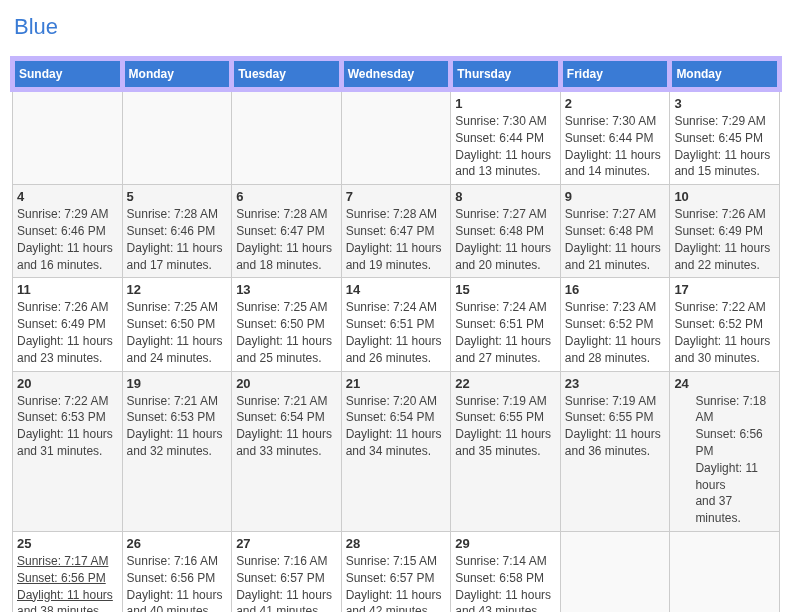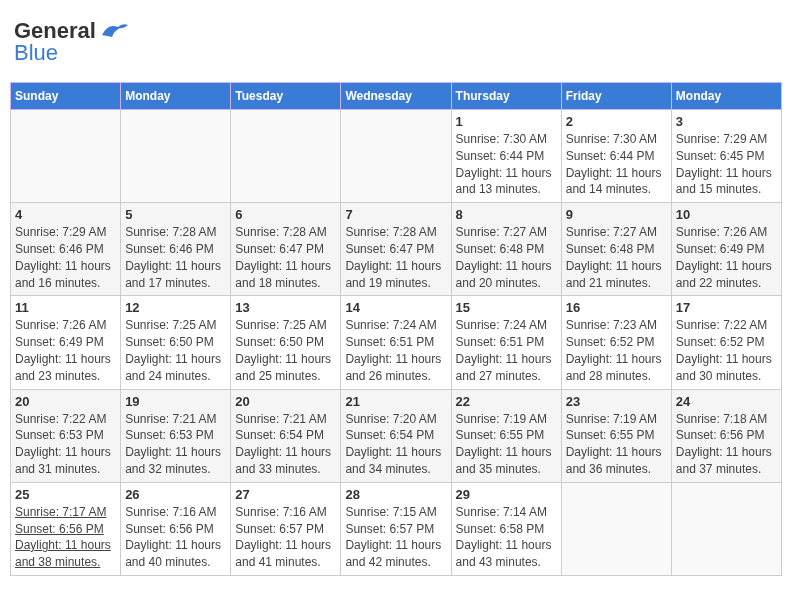--- a/index.html
+++ b/index.html
@@ -44,21 +44,21 @@
       border-collapse: collapse;
       table-layout: fixed;
     }
     thead tr th {
       background-color: #3a7bd5;
       color: #fff;
       font-size: 12px;
       font-weight: bold;
       padding: 6px 4px;
       text-align: left;
-      border: 1px solid #c4b5fd;
+      border: 5px solid #c4b5fd;
     }
     tbody tr td {
       border: 1px solid #ccc;
       vertical-align: top;
       padding: 4px 4px 4px 4px;
       min-height: 80px;
       height: 85px;
       background: #fff;
     }
     tbody tr:nth-child(even) td {
@@ -78,26 +78,20 @@
     }
     .empty-cell {
       background: #f9f9f9;
     }
   </style>
 </head>
 <body>
 
 <div class="header">
   <div class="logo">
-    <div class="logo-line">
-      <span style="font-size:22px;font-weight:bold;color:#333;">General</span>
-      <svg width="32" height="20" viewBox="0 0 32 20" style="margin-left:2px;">
-        <path d="M4 14 Q10 2 20 6 Q24 2 30 4 Q26 8 22 7 Q16 10 14 16Z" fill="#3a7bd5"></path>
-      </svg>
-    </div>
     <span style="font-size:22px;font-weight:normal;color:#3a7bd5;margin-top:-4px;">Blue</span>
   </div>
   <div class="title-area">
     <div class="calendar-title"></div>
     <div class="calendar-subtitle"></div>
   </div>
 </div>
 
 <table>
   <thead id="thead-row">
@@ -279,21 +273,21 @@
         </td>
         <td>
           <span class="day-number">23</span>
           <div class="day-info" style="white-space: pre-line;">Sunrise: 7:19 AM
 Sunset: 6:55 PM
 Daylight: 11 hours
 and 36 minutes.</div>
         </td>
         <td>
           <span class="day-number">24</span>
-          <div class="day-info" style="white-space: pre-line;">Sunrise: 7:18 AM
+          <div class="day-info" style="white-space: pre-line; margin-left: 21px;">Sunrise: 7:18 AM
 Sunset: 6:56 PM
 Daylight: 11 hours
 and 37 minutes.</div>
         </td>
       </tr>
       <tr>
         <td>
           <span class="day-number">25</span>
           <div class="day-info" style="white-space: pre-line; text-decoration: underline;">Sunrise: 7:17 AM
 Sunset: 6:56 PM

